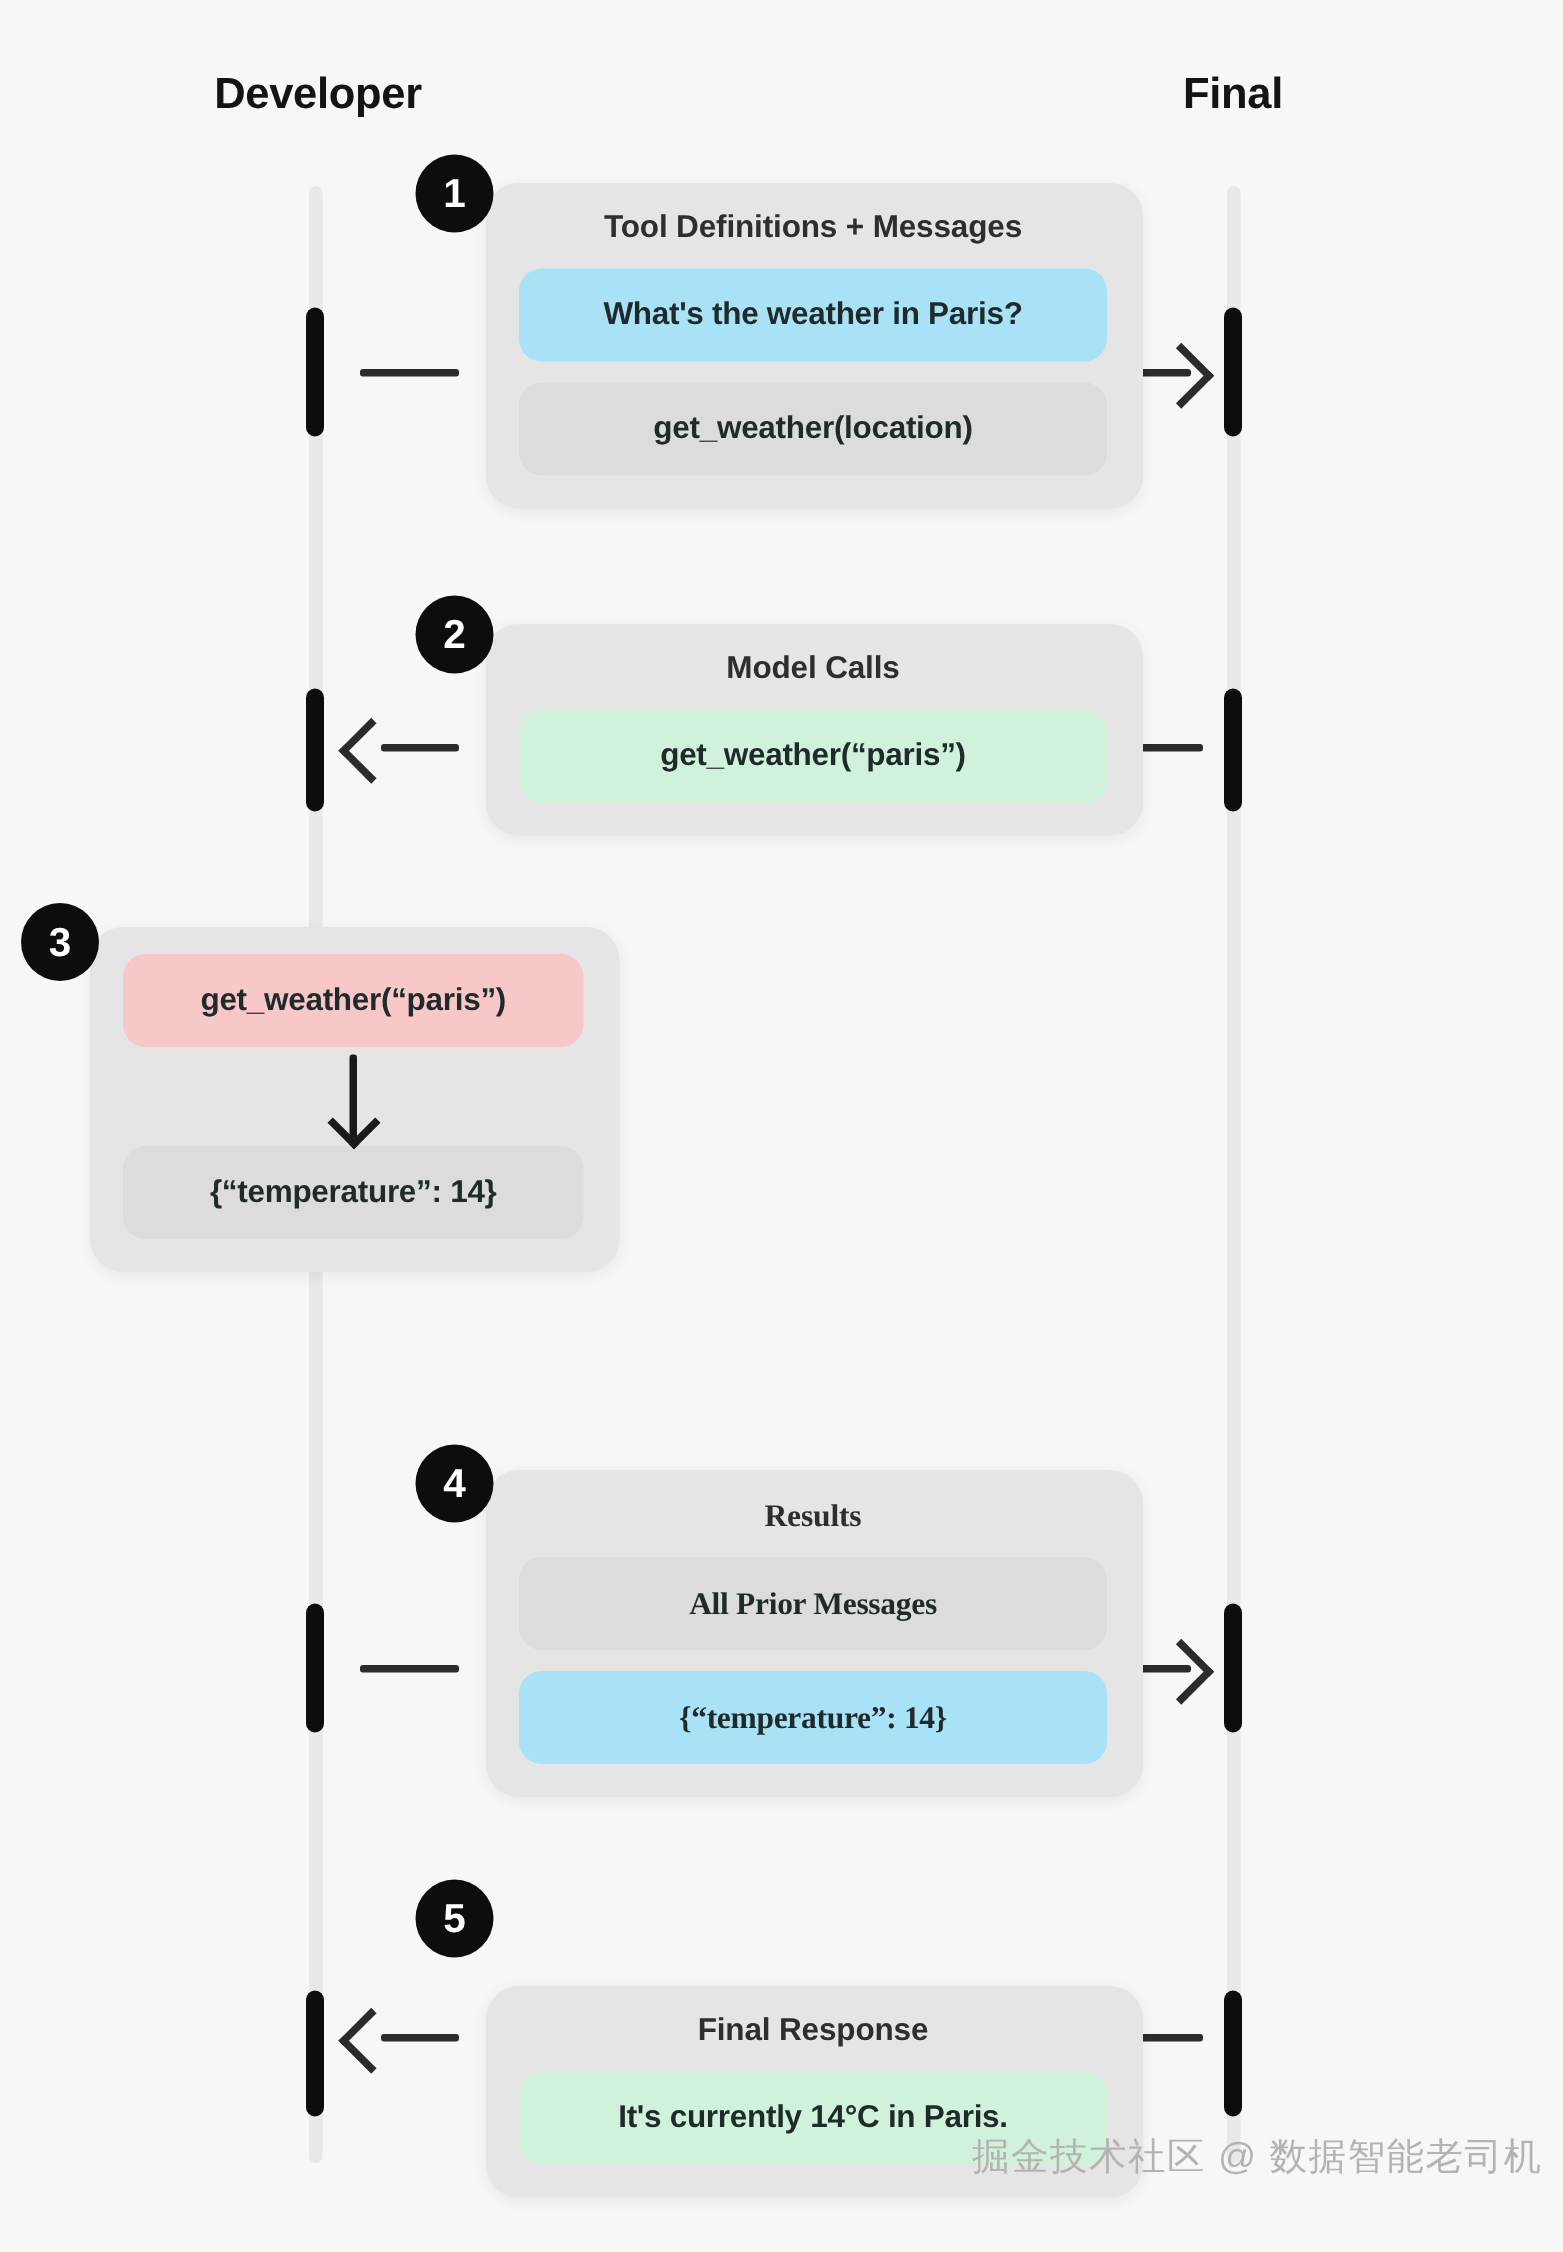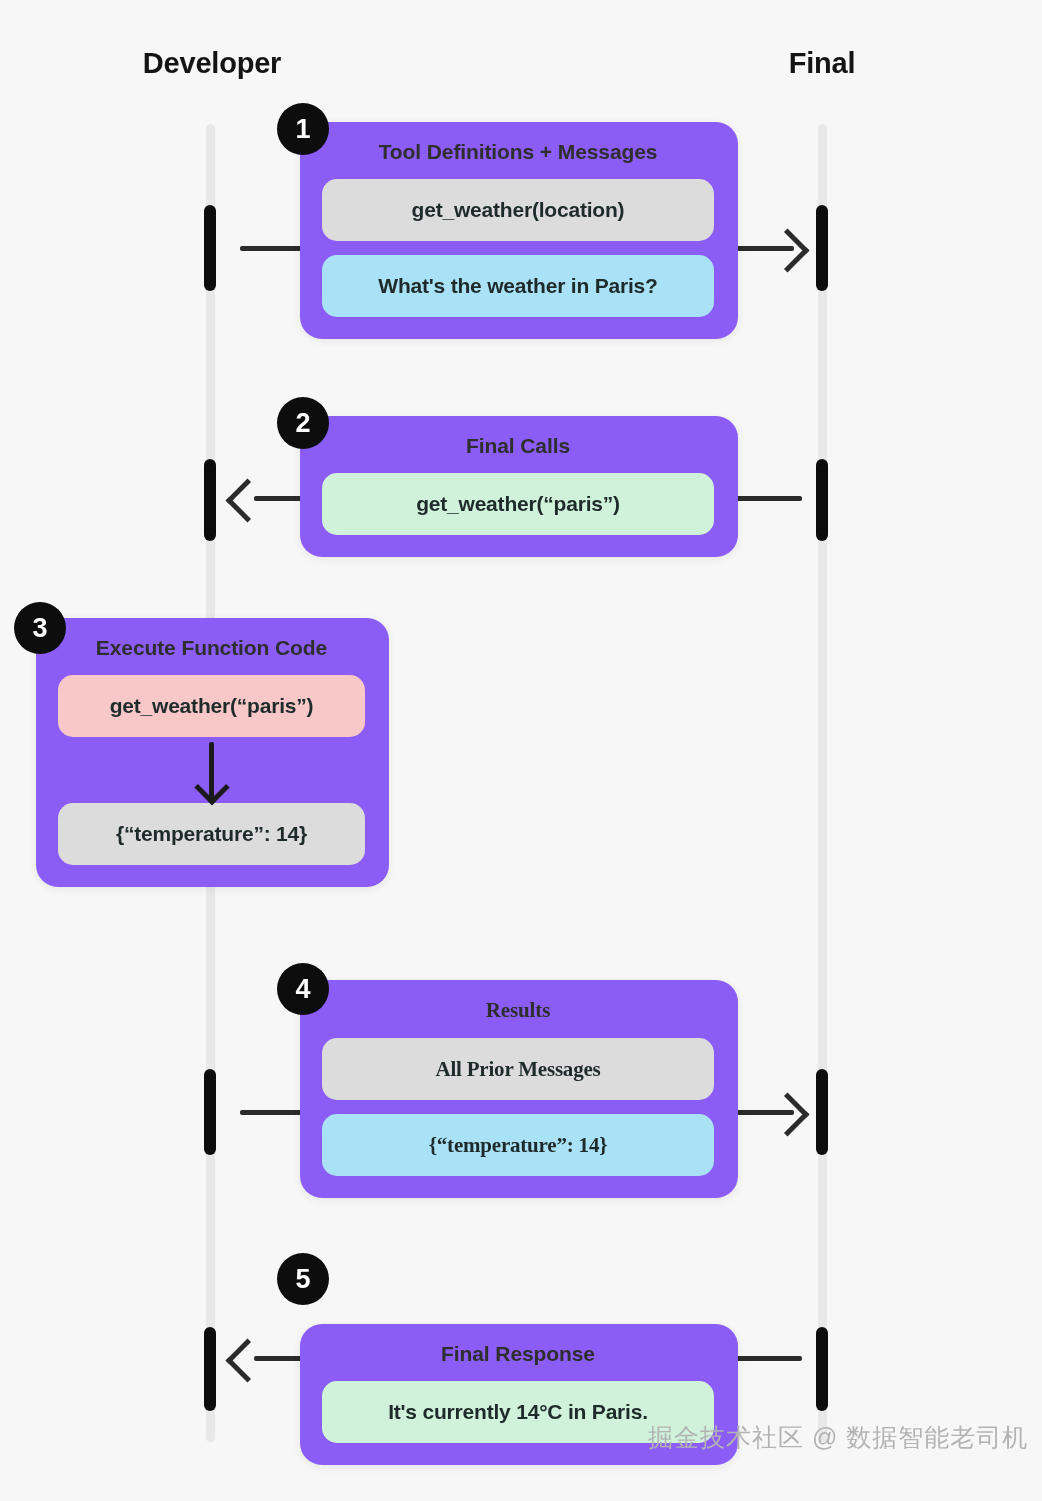--- a/index.html
+++ b/index.html
@@ -81,26 +81,27 @@
     display: flex;
     align-items: center;
     justify-content: center;
     z-index: 6;
     line-height: 1;
   }
 
   
   .card {
     position: absolute;
-    background: #8b5cf6;
+    background: #e5e5e5;
     border-radius: 22px;
     box-shadow: 0 2px 10px rgba(0,0,0,0.07);
     z-index: 4;
     box-sizing: border-box;
     padding: 18px 24px 22px 22px;
+    margin-left: 24px;
   }
   .card-title {
     font-size: 21px;
     font-weight: 700;
     color: #2e2e2e;
     text-align: center;
     margin-bottom: 15px;
     letter-spacing: -0.1px;
   }
   .pill {
@@ -183,39 +184,38 @@
   <div class="activation" style="left:816px; top:1327px; height:84px;"></div>
 
   <div class="connector" style="left:240px; top:246px; width:66px;"></div>
   <div class="connector" style="left:736px; top:246px; width:58px;"></div>
   <div class="arrowhead right" style="left:772px; top:235px;"></div>
 
   <div class="step-badge" style="left:277px; top:103px;">1</div>
 
   <div class="card" style="left:300px; top:122px; width:438px;">
     <div class="card-title">Tool Definitions + Messages</div>
+    <div class="pill pill-blue pill-h-lg">What's the weather in Paris?</div>
     <div class="pill pill-gray pill-h-lg">get_weather(location)</div>
-    <div class="pill pill-blue pill-h-lg">What's the weather in Paris?</div>
   </div>
 
   <div class="connector" style="left:254px; top:496px; width:52px;"></div>
   <div class="connector" style="left:736px; top:496px; width:66px;"></div>
   <div class="arrowhead left" style="left:232px; top:485px;"></div>
 
   <div class="step-badge" style="left:277px; top:397px;">2</div>
 
   <div class="card" style="left:300px; top:416px; width:438px;">
-    <div class="card-title">Final Calls</div>
+    <div class="card-title">Model Calls</div>
     <div class="pill pill-green pill-h-lg">get_weather(“paris”)</div>
   </div>
 
   <div class="step-badge" style="left:14px; top:602px;">3</div>
 
   <div class="card" style="left:36px; top:618px; width:353px;">
-    <div class="card-title">Execute Function Code</div>
     <div class="pill pill-pink pill-h-lg">get_weather(“paris”)</div>
     <div class="down-arrow-wrap">
       <div class="down-arrow"></div>
     </div>
     <div class="pill pill-gray pill-h-lg" style="margin-top:0;">{“temperature”: 14}</div>
   </div>
 
   <div class="connector" style="left:240px; top:1110px; width:66px;"></div>
   <div class="connector" style="left:736px; top:1110px; width:58px;"></div>
   <div class="arrowhead right" style="left:772px; top:1099px;"></div>

